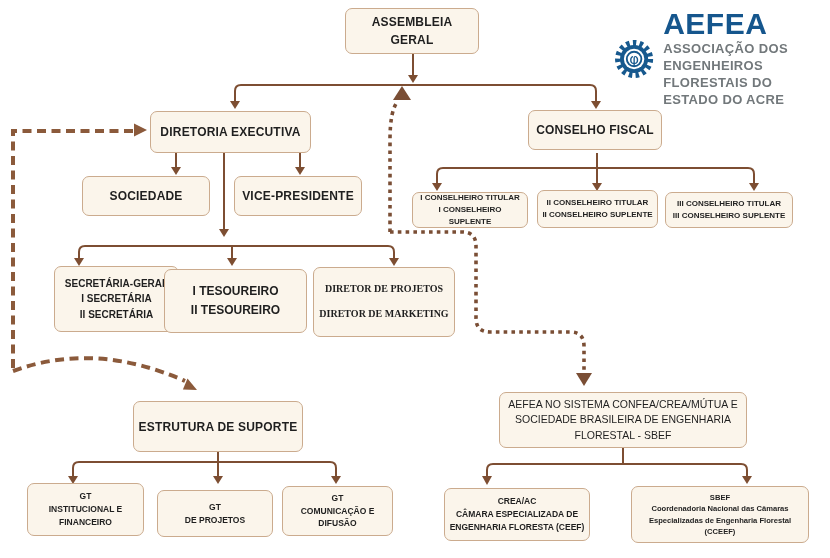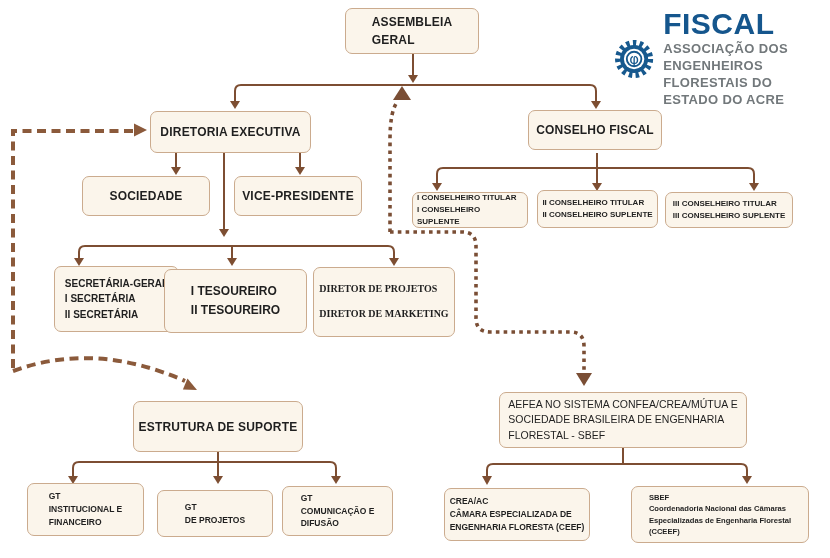--- a/index.html
+++ b/index.html
@@ -4,21 +4,21 @@
 <style>
   html,body{margin:0;padding:0;background:#ffffff;}
   #stage{
     position:relative;width:830px;height:558px;background:#ffffff;overflow:hidden;
     font-family:"Liberation Sans","DejaVu Sans",sans-serif;
   }
   #wires{position:absolute;left:0;top:0;width:830px;height:558px;}
   .node{
     position:absolute;box-sizing:border-box;
     background:#FBF5EB;border:1.5px solid #CBAB8E;border-radius:7px;
-    display:flex;align-items:center;justify-content:center;
+    display:flex;align-items:center;justify-content:center;text-align:center;
     color:#1f1f1f;white-space:pre-line;padding:2px 4px;
   }
   .lvl1{font-size:12px;font-weight:700;letter-spacing:.2px;line-height:1.5;}
   .small{font-size:8px;font-weight:600;line-height:1.5;}
   .sec{font-size:10px;font-weight:700;line-height:1.55;}
   .tes{font-size:12px;font-weight:700;line-height:1.6;}
   .dir{font-size:10px;font-weight:700;line-height:1.25;}
   .sys{font-size:10.5px;font-weight:500;line-height:1.45;}
   .gt{font-size:8.5px;font-weight:700;line-height:1.5;}
   .sbef{font-size:7.6px;font-weight:700;line-height:1.5;}
@@ -130,21 +130,21 @@
 
   <div id="logo">
     <svg width="62" height="62" viewBox="0 0 80 80">
       <circle cx="40" cy="40" r="29" fill="none" stroke="#17598E" stroke-width="11" stroke-dasharray="6.1 6.05"></circle>
       <circle cx="40" cy="40" r="25.5" fill="#17598E"></circle>
       <circle cx="40" cy="40" r="18.5" fill="#ffffff"></circle>
       <circle cx="40" cy="40" r="13.2" fill="none" stroke="#17598E" stroke-width="3.4"></circle>
       <text x="40" y="49" text-anchor="middle" font-family="DejaVu Sans, sans-serif" font-size="27" fill="#17598E">φ</text>
     </svg>
     <div class="txt">
-      <div class="acr">FISCAL</div>
+      <div class="acr">AEFEA</div>
       <div class="sub">
         <span>ASSOCIAÇÃO DOS ENGENHEIROS</span><br>
         <span>FLORESTAIS DO ESTADO DO ACRE</span>
       </div>
     </div>
   </div>
 
 </div>
 
 </body></html>

